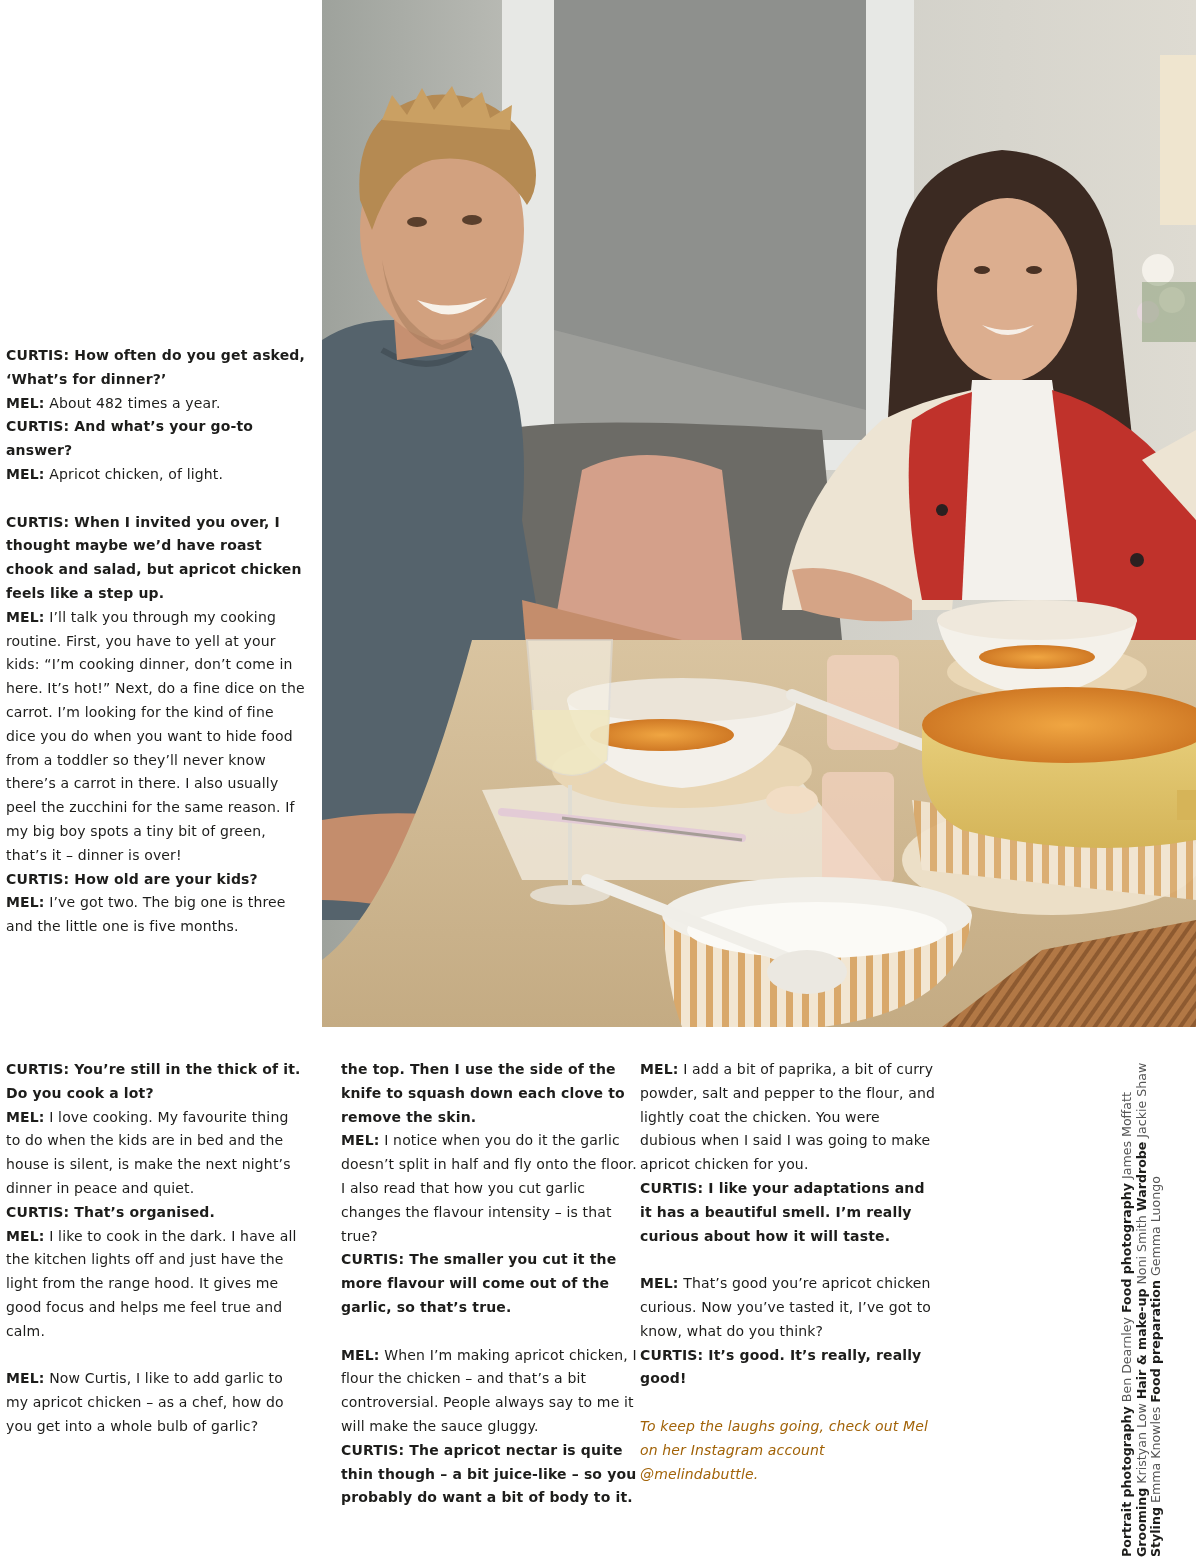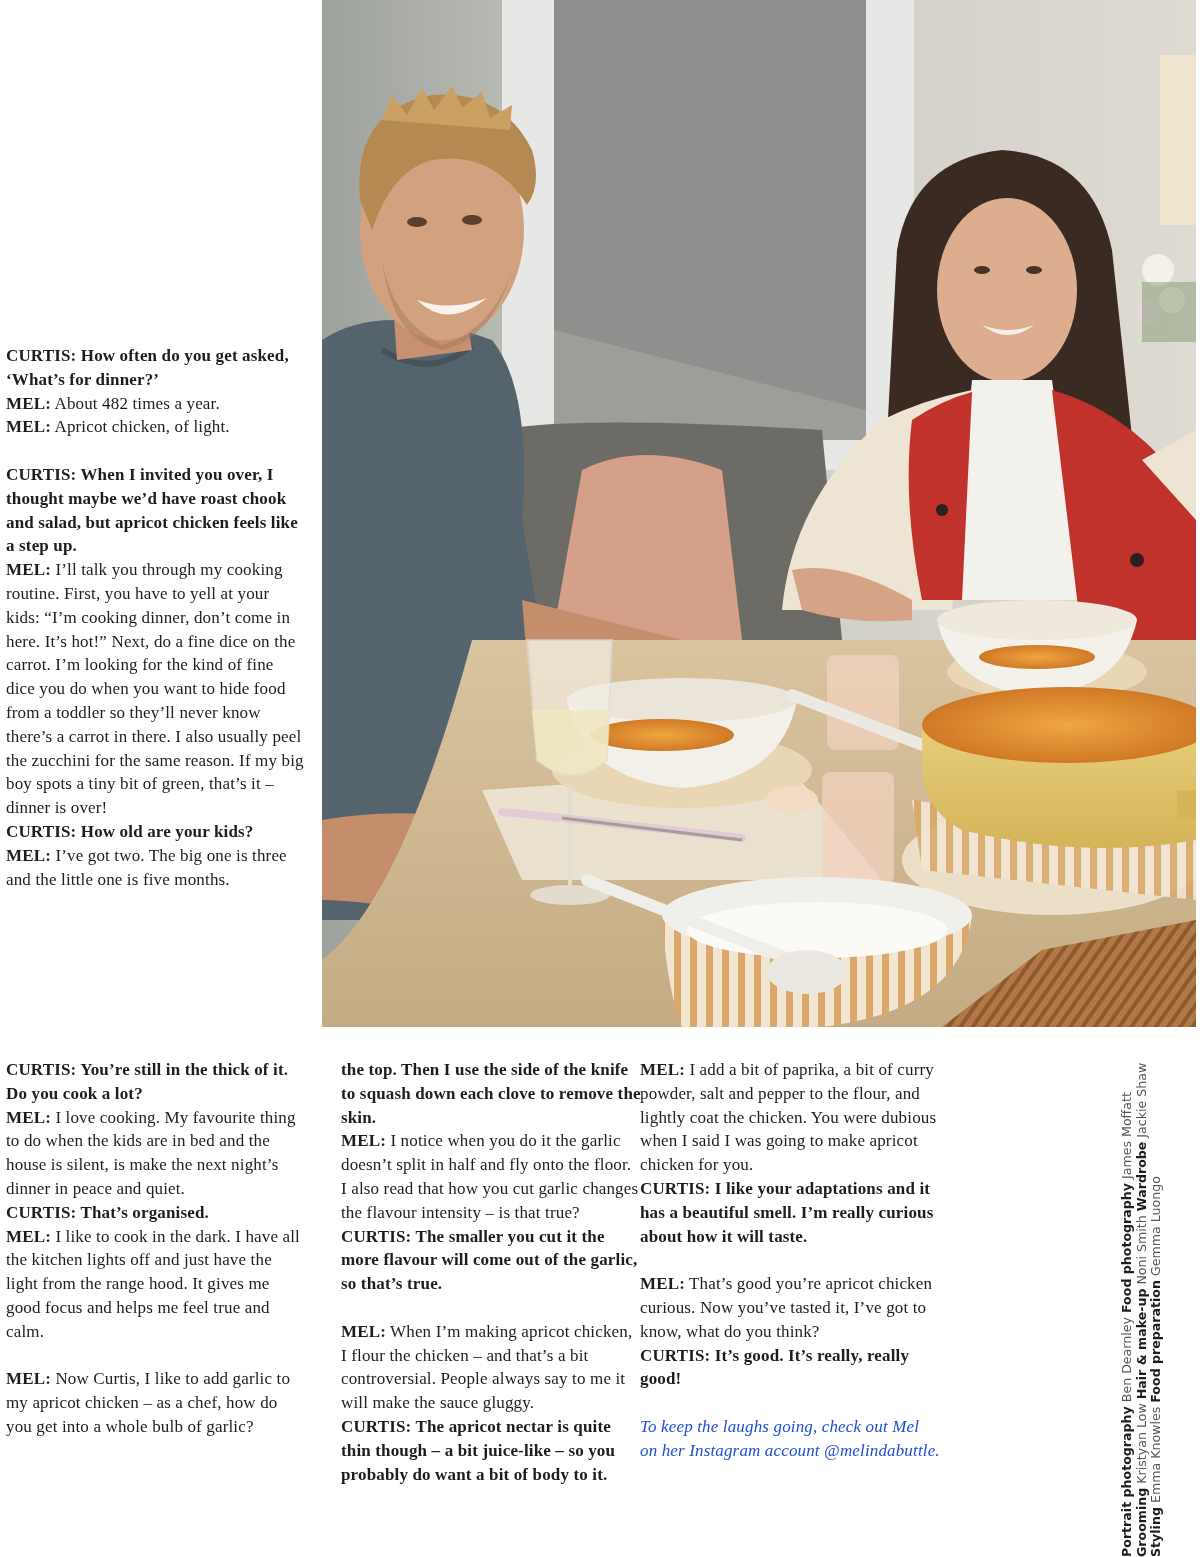--- a/index.html
+++ b/index.html
@@ -5,26 +5,26 @@
   html, body { margin:0; padding:0; background:#ffffff; }
   body { width:1200px; height:1557px; position:relative; overflow:hidden;
          font-family:"DejaVu Sans", "Liberation Sans", sans-serif; color:#1d1d1b; }
 
   
   .photo { position:absolute; left:322px; top:0; width:874px; height:1027px; overflow:hidden;
            background:#c9c7c0; }
   .photo svg { display:block; width:100%; height:100%; }
 
   
-  .col { position:absolute; font-size:17px; line-height:23.8px; letter-spacing:0.15px;font-family:Liberation Serif, serif; }
+  .col { position:absolute; font-size:14px; line-height:23.8px; letter-spacing:0.15px; }
   .col p { margin:0; }
   .col .gap { height:23.8px; }
   .col .q { font-weight:bold; }
   .col .spk { font-weight:bold; }
-  .col .ital { font-style:italic; color:#1d4ed8; }
+  .col .ital { font-style:italic; color:#a16207; }
 
   .col-left-top { left:6px; top:344px; width:300px; }
   .col-left-bot { left:6px; top:1058px; width:300px; }
   .col-mid { left:341px; top:1058px; width:300px; }
   .col-right { left:640px; top:1058px; width:300px; }
 
   
   .credits { position:absolute; left:1120px; top:1557px; width:520px;
              transform-origin:0 0; transform:rotate(-90deg);
              font-size:12.6px; line-height:14.6px; color:#2a2a2a; white-space:nowrap; }
@@ -161,20 +161,21 @@
     <path d="M265 880 L470 960" stroke="#f0eee8" stroke-width="12" stroke-linecap="round"></path>
     <ellipse cx="485" cy="972" rx="40" ry="22" fill="#ebe8e1"></ellipse>
 
     <path d="M620 1027 L720 950 L874 920 L874 1027 Z" fill="url(#napkinP)"></path>
   </svg>
 </div>
 
 <div class="col col-left-top">
   <p class="q"><span>CURTIS:</span> <span>How often do you get asked, ‘What’s for dinner?’</span></p>
   <p><span class="spk">MEL:</span> <span>About 482 times a year.</span></p>
+  <p class="q"><span>CURTIS:</span> <span>And what’s your go-to answer?</span></p>
   <p><span class="spk">MEL:</span> <span>Apricot chicken, of light.</span></p>
   <div class="gap"></div>
   <p class="q"><span>CURTIS:</span> <span>When I invited you over, I thought maybe we’d have roast chook and salad, but apricot chicken feels like a step up.</span></p>
   <p><span class="spk">MEL:</span> <span>I’ll talk you through my cooking routine. First, you have to yell at your kids: “I’m cooking dinner, don’t come in here. It’s hot!” Next, do a fine dice on the carrot. I’m looking for the kind of fine dice you do when you want to hide food from a toddler so they’ll never know there’s a carrot in there. I also usually peel the zucchini for the same reason. If my big boy spots a tiny bit of green, that’s it – dinner is over!</span></p>
   <p class="q"><span>CURTIS:</span> <span>How old are your kids?</span></p>
   <p><span class="spk">MEL:</span> <span>I’ve got two. The big one is three and the little one is five months.</span></p>
 </div>
 
 <div class="col col-left-bot">
   <p class="q"><span>CURTIS:</span> <span>You’re still in the thick of it. Do you cook a lot?</span></p>

